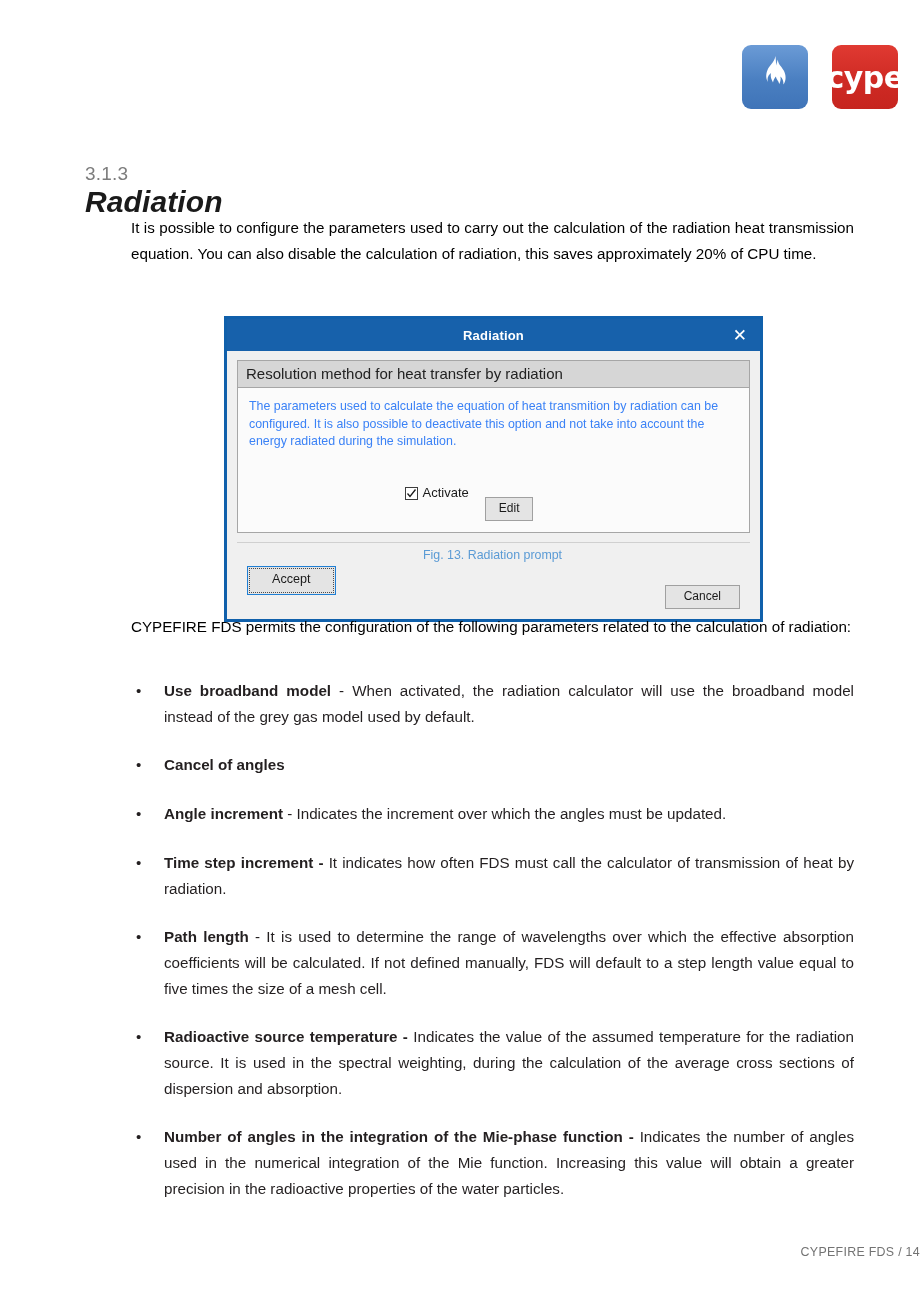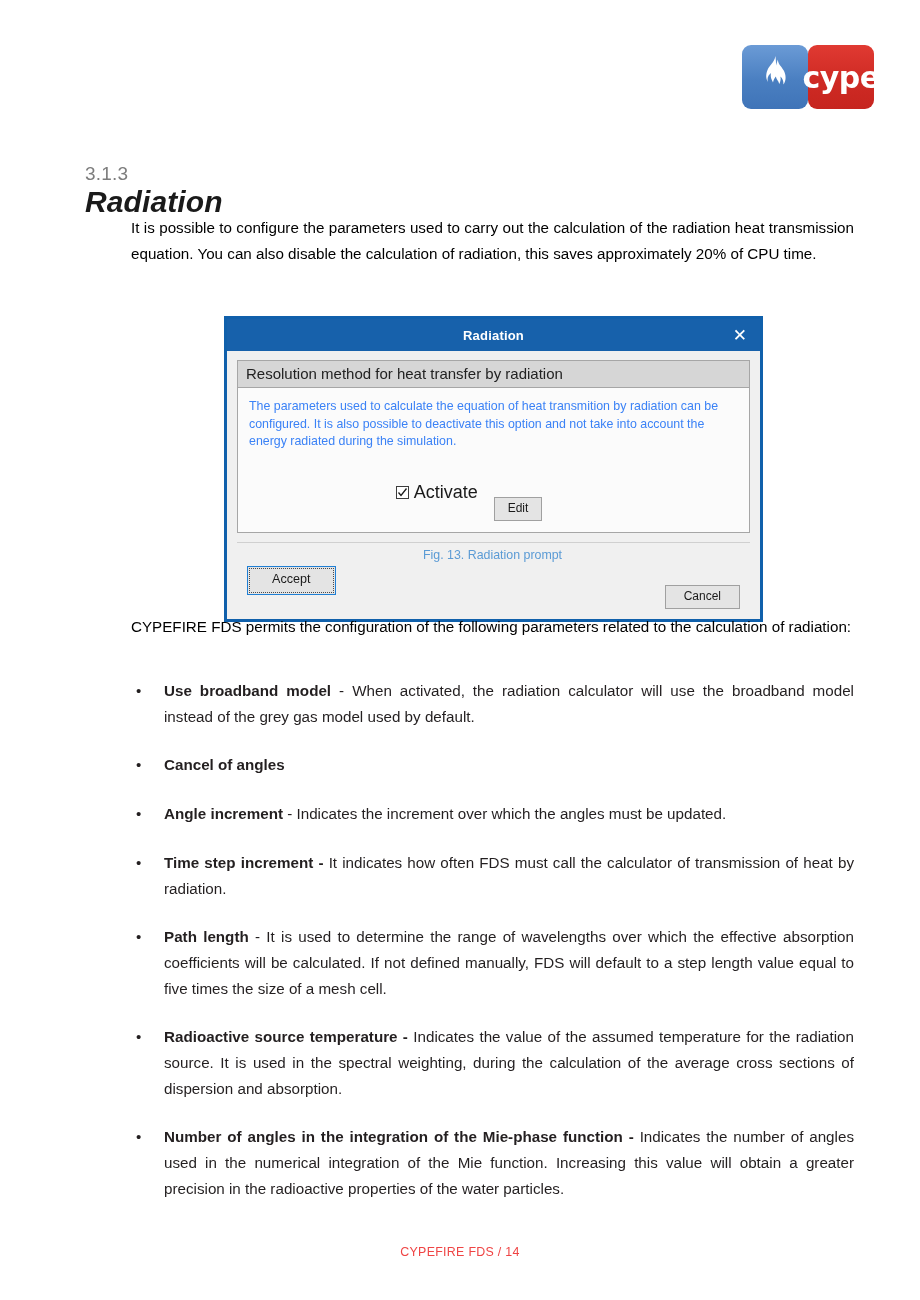--- a/index.html
+++ b/index.html
@@ -13,21 +13,21 @@
     position: relative;
     overflow: hidden;
   }
 
   
   .logo-wrap {
     position: absolute;
     top: 45px;
     left: 742px;
     display: flex;
-    gap: 0;
+    gap: 24px;
   }
   .logo-tile {
     width: 66px;
     height: 64px;
     border-radius: 9px;
     display: flex;
     align-items: center;
     justify-content: center;
   }
   .logo-fire {
@@ -149,23 +149,23 @@
   .group-controls {
     display: flex;
     align-items: center;
     justify-content: center;
     gap: 16px;
     margin-top: 13px;
     padding-right: 56px;
   }
   .checkbox-row {
     display: flex;
-    align-items: center;
+    align-items: flex-end;
     gap: 5px;
-    font-size: 18px;
+    font-size: 13px;
     color: #1a1a1a;
     margin-left: 7px;
   }
   .checkbox-box {
     width: 13px;
     height: 13px;
     border: 1px solid #3d3d3d;
     background: #ffffff;
     display: inline-flex;
     align-items: center;
@@ -247,23 +247,23 @@
     color: #231f20;
   }
   .bullet-item b { font-weight: bold; }
 
   
   .page-footer {
     position: absolute;
     left: 0;
     top: 1245px;
     width: 920px;
-    text-align: center;
+    text-align: right;
     font-size: 12.4px;
-    color: #ef4444;
+    color: #737373;
     letter-spacing: 0.3px;
   }
 </style>
 </head>
 <body>
 
 <div class="logo-wrap">
   <div class="logo-tile logo-fire">
     <span>
       <svg width="30" height="40" viewBox="0 0 30 40" aria-hidden="true">

